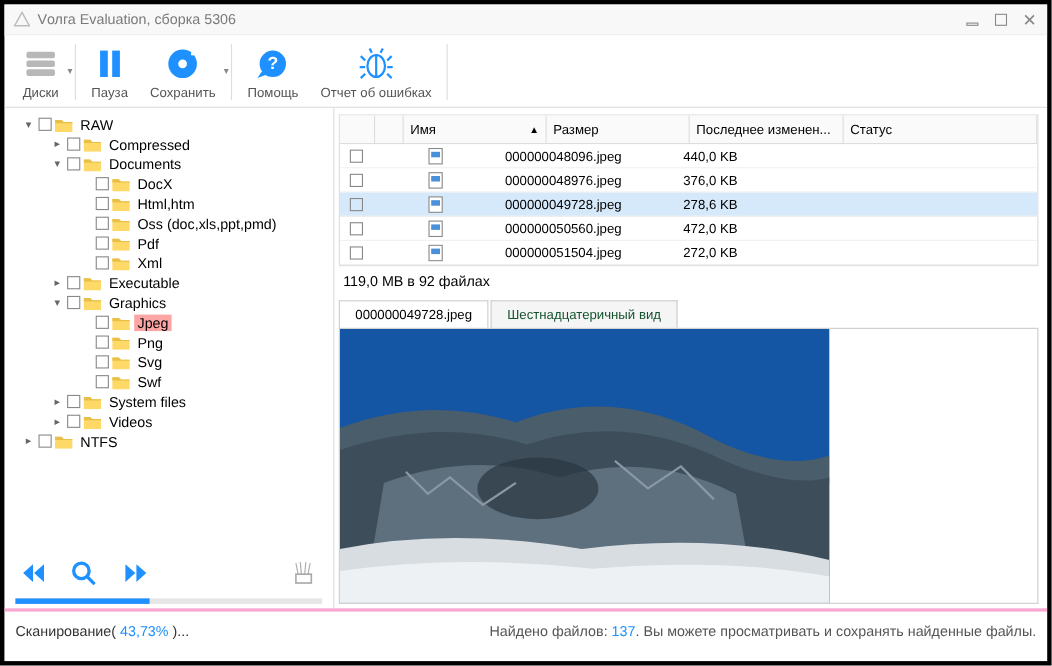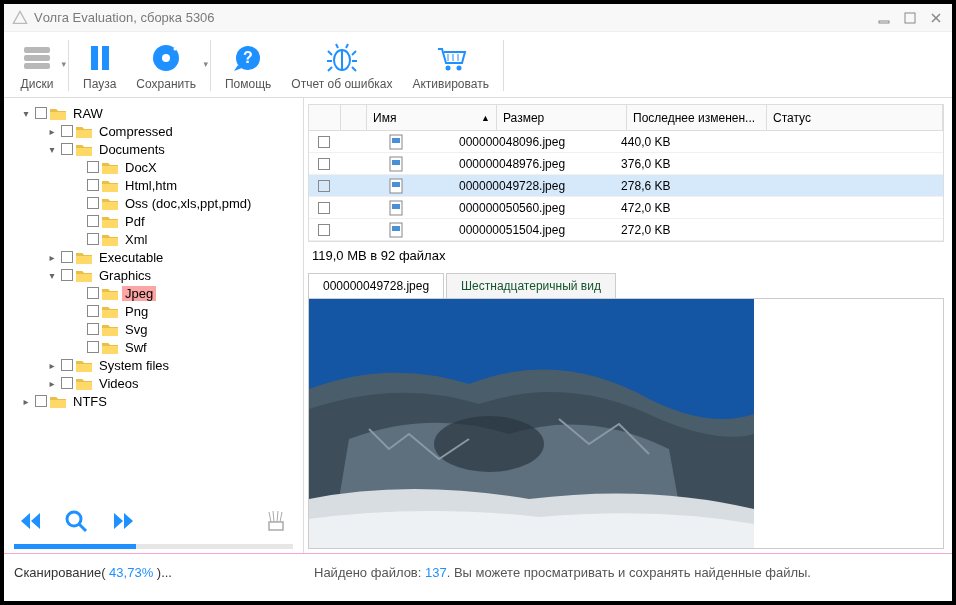--- a/index.html
+++ b/index.html
@@ -32,23 +32,23 @@
 .fhdr > div { border-right: 1px solid #ddd; padding: 4px 6px; font-size: 12px; display: flex; align-items: center; }
 .frow { display: flex; height: 22px; align-items: center; border-bottom: 1px solid #f0f0f0; gap: 44px; }
 .frow.sel { background: #d6e9fb; }
 .frow > div { padding: 0 6px; font-size: 12px; display: flex; align-items: center; }
 .summary { padding: 6px 8px; font-size: 13px; }
 .tabs { display: flex; margin: 4px 8px 0 4px; }
 .tab { border: 1px solid #ccc; border-bottom: none; padding: 5px 14px; font-size: 12px; background: #fff; margin-right: 2px; cursor: pointer; }
 .tab.inactive { background: #f5f5f5; color: #14532d; }
 .preview { flex: 1; margin: 0 8px 4px 4px; border: 1px solid #ccc; display: flex; align-items: flex-start; justify-content: flex-start; overflow: hidden; background: #fff; }
 .preview svg { width: 445px; height: 260px; }
-.status { display: flex; height: 38px; align-items: center; border-top: 1px solid #f9a8d4; font-size: 13px; }
+.status { display: flex; height: 38px; align-items: center; border-top: 3px solid #f9a8d4; font-size: 13px; }
 .status-left { width: 300px; padding: 0 10px; color: #333; }
-.status-right { flex: 1; padding: 0 10px; color: #555; }
+.status-right { flex: 1; padding: 0 10px; color: #555; text-align: right; }
 .blue { color: #1E90FF; font-weight: 500; }
 .c-chk { width: 32px; justify-content: center; }
 .c-ico { width: 26px; justify-content: center; }
 .c-name { width: 130px; }
 .c-size { width: 130px; }
 .c-mod { width: 140px; }
 .c-stat { flex: 1; }
 .sort-arrow { margin-left: auto; font-size: 9px; }
 </style>
 </head>
@@ -131,33 +131,20 @@
           <line x1="6" y1="18" x2="1" y2="18" stroke="#1E90FF" stroke-width="2"></line>
           <line x1="26" y1="18" x2="31" y2="18" stroke="#1E90FF" stroke-width="2"></line>
           <line x1="6" y1="24" x2="2" y2="28" stroke="#1E90FF" stroke-width="2"></line>
           <line x1="26" y1="24" x2="30" y2="28" stroke="#1E90FF" stroke-width="2"></line>
           <line x1="12" y1="5" x2="10" y2="1" stroke="#1E90FF" stroke-width="2"></line>
           <line x1="20" y1="5" x2="22" y2="1" stroke="#1E90FF" stroke-width="2"></line>
         </svg>
       </div>
     <div class="lbl">Отчет об ошибках</div>
   </div>
-  <div class="tbtn">
-    <div class="ic">
-        <svg width="34" height="30">
-          <path d="M4 6 L8 6 L12 20 L28 20 L31 9 L10 9" fill="none" stroke="#1E90FF" stroke-width="2"></path>
-          <circle cx="14" cy="25" r="2.5" fill="#1E90FF"></circle>
-          <circle cx="25" cy="25" r="2.5" fill="#1E90FF"></circle>
-          <line x1="14" y1="11" x2="14" y2="18" stroke="#1E90FF"></line>
-          <line x1="19" y1="11" x2="19" y2="18" stroke="#1E90FF"></line>
-          <line x1="24" y1="11" x2="24" y2="18" stroke="#1E90FF"></line>
-        </svg>
-      </div>
-    <div class="lbl">Активировать</div>
-  </div>
   <div class="tsep"></div>
 </div>
 
 <div class="main">
 
   <div class="left">
     <div class="tree" id="tree">
         <div class="tree-row" style="padding-left: 12px;">
           <span class="exp">▾</span>
           <span class="chk"></span>

